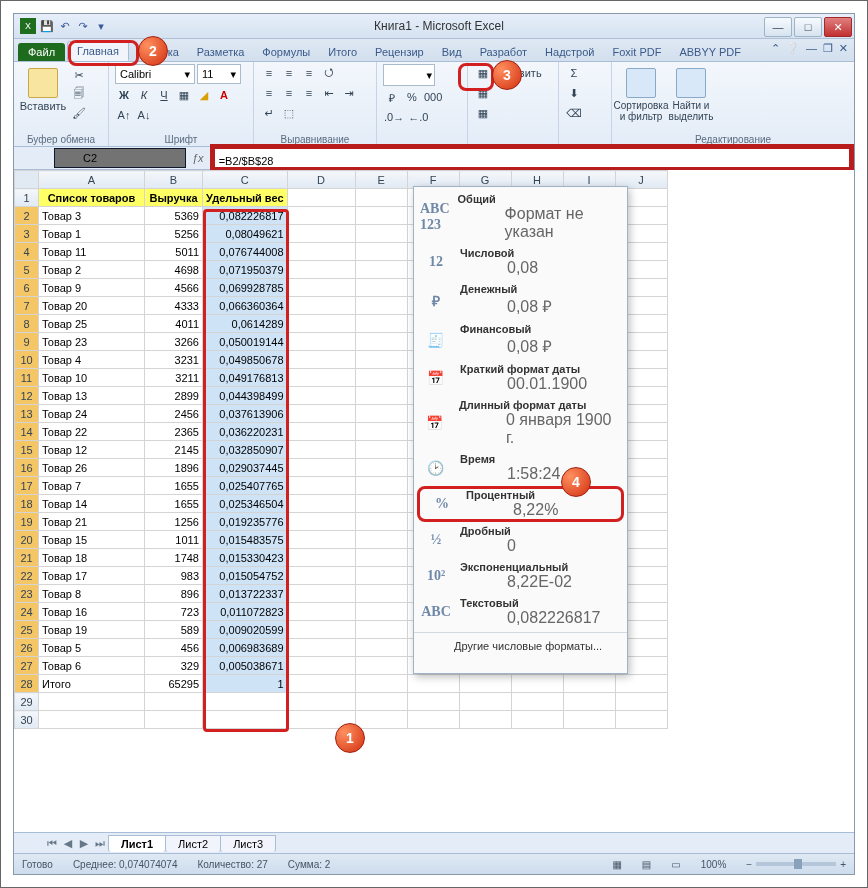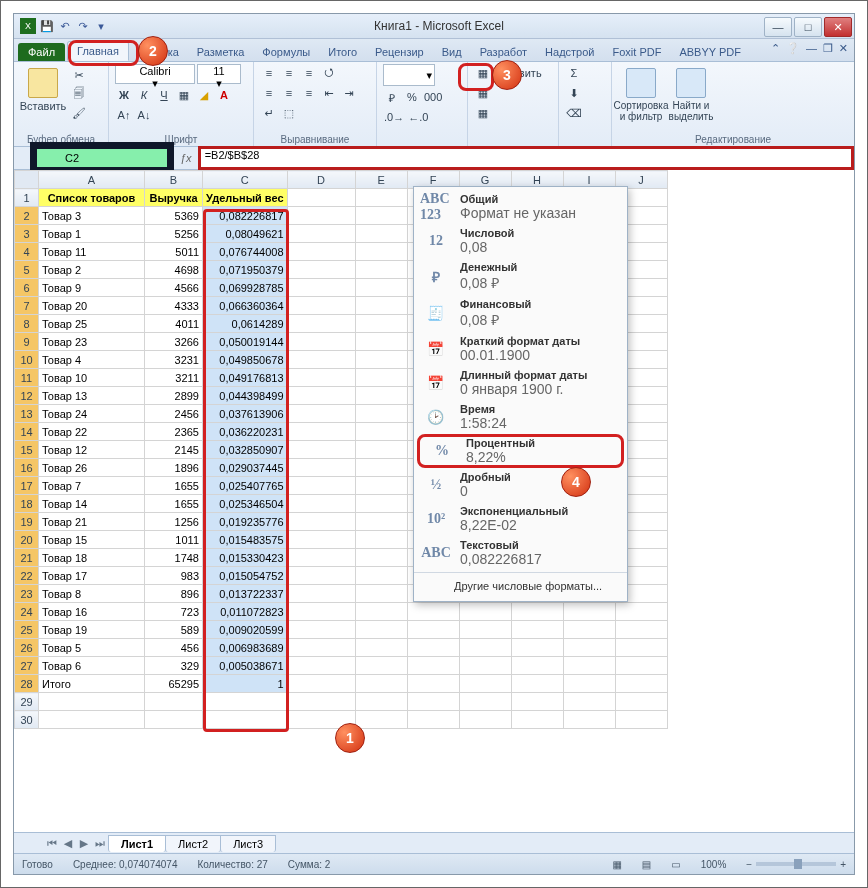--- a/index.html
+++ b/index.html
@@ -25,55 +25,55 @@
   
   .ribbon { display:flex; height:84px; background:linear-gradient(#f3f7fc,#e3ecf7); border-bottom:1px solid #a9bed6; font-size:11px; }
   .grp { border-right:1px solid #c6d4e6; display:flex; flex-direction:column; padding:2px 6px 0 6px; }
   .grp-body { flex:1; display:flex; align-items:flex-start; gap:4px; }
   .grp-label { text-align:center; font-size:10px; color:#5a6b80; padding:1px 0; }
   .big-btn { display:flex; flex-direction:column; align-items:center; justify-content:center; width:46px; padding-top:4px; color:#345; }
   .big-btn .ic { width:28px; height:28px; background:#f8e6a0; border:1px solid #c9a84a; border-radius:2px; margin-bottom:2px; }
   .mini { display:flex; flex-direction:column; gap:1px; margin-top:2px; }
   .mini-row { display:flex; gap:2px; }
   .mini-row span { min-width:16px; height:16px; display:flex; align-items:center; justify-content:center; border:1px solid transparent; color:#345; }
-  .combo { height:18px; border:1px solid #abc; background:#fff; font-size:11px; padding:0 4px; display:flex; align-items:center; justify-content:space-between;flex-direction:column; }
+  .combo { height:18px; border:1px solid #abc; background:#fff; font-size:11px; padding:0 4px; display:flex; align-items:center; justify-content:space-between; }
   .combo b { font-weight:normal; }
   .numdrop { width:48px; height:20px; border:1px solid #abc; background:#fff; display:flex; align-items:center; justify-content:flex-end; padding-right:2px; }
 
   
   .callout-ring { position:absolute; border:3px solid #d22020; border-radius:8px; pointer-events:none; }
   .num-badge { position:absolute; width:28px; height:28px; border-radius:50%; background:radial-gradient(circle at 30% 30%, #ff9060, #d23010); color:#fff; display:flex; align-items:center; justify-content:center; font-size:14px; font-weight:bold; border:1px solid #a02010; pointer-events:none; }
 
   
   .fbar { display:flex; align-items:center; height:22px; background:#e3ecf7; border-bottom:1px solid #a9bed6; }
-  .namebox { width:102px; height:18px; background:#86efac; border:7px solid #0f172a; margin-left:16px; padding-left:28px; display:flex; align-items:center; font-size:11px; }
+  .namebox { width:102px; height:18px; background:#737373; border:1px solid #0f172a; margin-left:40px; padding-left:28px; display:flex; align-items:center; font-size:11px; }
   .fx { margin:0 6px; font-style:italic; color:#666; }
-  .formula { flex:1; height:18px; border:3px solid #b91c1c; background:#fff; display:flex; align-items:flex-start; padding:0 4px; font-size:11px; }
+  .formula { flex:1; height:18px; border:5px solid #b91c1c; background:#fff; display:flex; align-items:flex-end; padding:0 4px; font-size:11px; }
 
   
   .sheet-wrap { flex:1; position:relative; background:#fff; overflow:hidden; }
   table.sheet { border-collapse:collapse; table-layout:fixed; }
   .sheet th, .sheet td { border:1px solid #d4d4d4; font-size:11px; height:18px; box-sizing:border-box; padding:0 3px; white-space:nowrap; overflow:hidden; }
   .sheet thead th { background:linear-gradient(#f4f7fb,#e1e9f3); text-align:center; font-weight:normal; color:#345; }
   .sheet thead th.rowhead-corner { width:24px; background:#e1e9f3; }
   .sheet tbody th { width:24px; background:linear-gradient(#f4f7fb,#e1e9f3); text-align:center; font-weight:normal; color:#345; }
   .sheet tbody th.sel { background:#f5c666; }
   .hdr-cell { background:#ffff66 !important; font-weight:bold; text-align:center; }
   td.right { text-align:right; }
   td.sel { background:#cfe3f7; }
   .sel-outline { position:absolute; border:3px solid #d22020; border-radius:4px; pointer-events:none; }
 
   
   .format-menu { position:absolute; top:110px; left:399px; width:213px; background:#fafafa; border:1px solid #9fb2c6; box-shadow:2px 3px 8px rgba(0,0,0,.25); font-size:11px; padding:3px 0 0 0; }
   .fmt-item { display:flex; align-items:center; gap:8px; padding:3px 8px 3px 6px; cursor:pointer; }
   .fmt-ic { width:32px; height:26px; display:flex; align-items:center; justify-content:center; color:#7088a8; font-weight:bold; font-size:14px; font-family:Georgia,serif; }
   .fmt-txt b { display:block; color:#333; font-weight:bold; font-size:11px; }
-  .fmt-txt span { display:block; color:#666; font-size:14px; }
+  .fmt-txt span { display:block; color:#666; font-size:16px;margin-left:47px; }
   .fmt-sep { border-top:1px solid #d0d8e2; margin:2px 0; }
-  .fmt-footer { padding:5px 12px 9px 40px; color:#333; }
+  .fmt-footer { padding:5px 12px 21px 40px; color:#333; }
   .fmt-item-ring { border:3px solid #d22020; border-radius:8px; margin:0 3px; padding-top:0; padding-bottom:0; }
 
   
   .sheet-tabs { height:20px; background:#e3ecf7; border-top:1px solid #a9bed6; display:flex; align-items:center; font-size:11px; padding-left:30px; gap:0; }
   .sheet-tabs .navbtn { width:16px; text-align:center; color:#678; }
   .sheet-tab { padding:2px 12px; background:#f1f5fb; border:1px solid #a9bed6; border-bottom:none; border-radius:0 0 3px 3px; margin-right:-1px; }
   .sheet-tab.active { background:#fff; font-weight:bold; }
   .status { height:20px; background:linear-gradient(#dfe9f4,#cddcec); border-top:1px solid #a9bed6; display:flex; align-items:center; font-size:10px; color:#456; padding:0 8px; gap:20px; }
   .status .spacer { flex:1; }
   .zoom { display:flex; align-items:center; gap:4px; }

